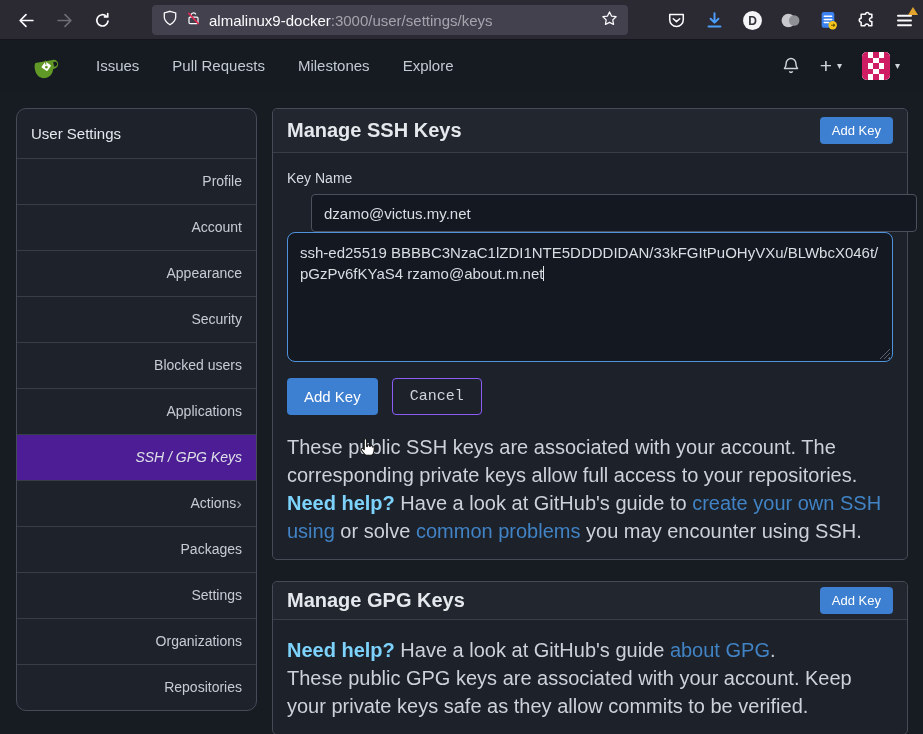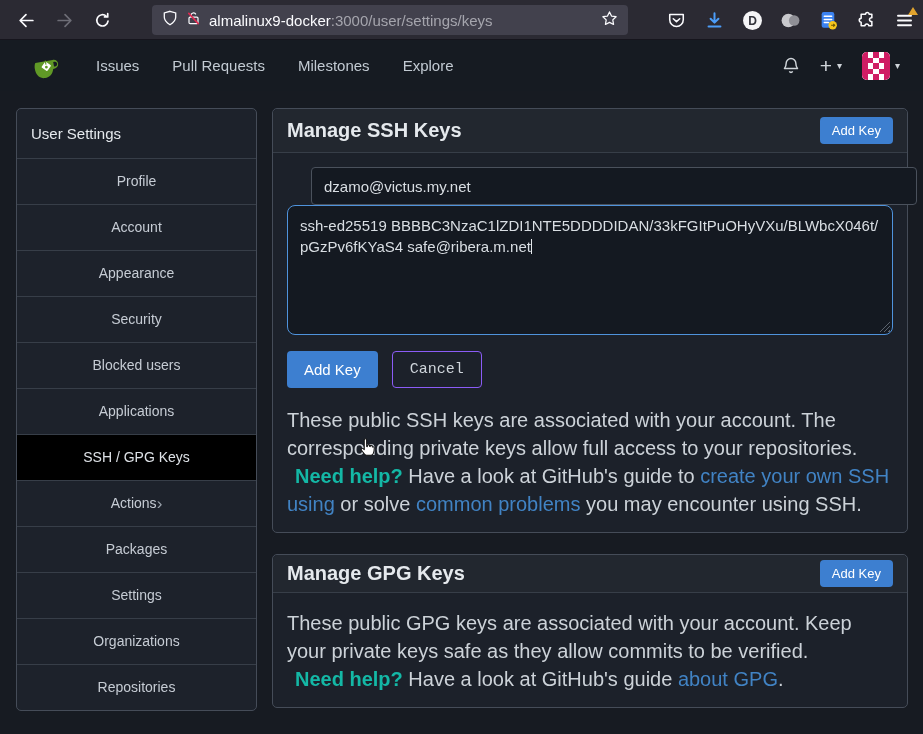--- a/index.html
+++ b/index.html
@@ -33,26 +33,26 @@
   .nav-right { margin-left:auto; display:flex; align-items:center; gap:20px; }
   .nav-ico { display:flex; align-items:center; gap:5px; color:#cfd4d9; cursor:pointer; }
   .plus-glyph { font-size:21px; color:#cfd4d9; line-height:1; }
   .caret { font-size:10px; color:#cfd4d9; }
   .avatar { width:28px; height:28px; border-radius:5px; overflow:hidden; background:#fff; }
 
   
   .page { position:absolute; top:91px; left:0; width:923px; height:643px; background:#171b22; }
 
   .sidebar { position:absolute; left:16px; top:17px; width:241px; background:#1d222b;
-    border:1px solid #454c58; border-radius:5px; overflow:hidden; }
+    border:1px solid #454c58; border-radius:10px; overflow:hidden; }
   .sidebar-header { padding:15px 14px; font-size:15px; color:#e5e9ed; line-height:19px; }
   .sb-item { padding:13px 14px; font-size:14px; line-height:19px; color:#c6ccd4;
     border-top:1px solid #373e48; cursor:pointer; display:flex;
-    justify-content:center; align-items:center; }
-  .sb-item.active { background:#000000; color:#dde1e6; }
+    justify-content:flex-end; align-items:center; }
+  .sb-item.active { background:#4c1d95; color:#dde1e6;font-style:italic; }
   .sb-chev { color:#9aa2ab; font-size:17px; line-height:1; }
 
   .main { position:absolute; left:272px; top:17px; width:636px; }
   .panel { background:#1c212a; border:1px solid #454c58; border-radius:5px; margin-bottom:21px; }
   .panel-header { display:flex; align-items:center; justify-content:space-between;
     padding:8px 14px; background:#22272f; border-bottom:1px solid #373e48;
     border-radius:5px 5px 0 0; min-height:42px; }
   .panel-header.slim { min-height:36px; padding:5px 14px; }
   .panel-title { font-size:20px; font-weight:700; color:#e5e9ed; }
   .btn-small { background:#3d7fd0; color:#fff; font-size:13px; padding:6px 12px;
@@ -71,21 +71,21 @@
     background:repeating-linear-gradient(135deg, transparent 0 2px, #5a626d 2px 3px);
     clip-path:polygon(100% 0, 100% 100%, 0 100%); }
 
   .btn-row { display:flex; gap:14px; margin-top:16px; }
   .btn-primary { background:#3d7fd0; color:#fff; font-size:15px; padding:9px 17px;
     border-radius:4px; border:none; cursor:pointer; font-family:inherit; }
   .btn-default { background:#1c212a; color:#cfd5db; border:1px solid #8b5cf6;
     font-size:15px; padding:9px 17px; border-radius:4px; cursor:pointer; font-family:Liberation Mono, monospace; }
 
   .help { margin-top:18px; font-size:20px; line-height:28px; color:#ccd2d8; }
-  .help b { color:#14b8a6;margin-left:8px; }
+  .help b { color:#7dd3fc; }
   .link { color:#4183c4; cursor:pointer; }
 
   .mouse-cursor { position:absolute; left:356px; top:436px; width:22px; height:24px;
     pointer-events:none; z-index:99; }
 </style>
 </head>
 <body>
 
 <div class="browser">
   <div class="nav-group">
@@ -274,46 +274,47 @@
   </div>
 
   <div class="main">
 
     <div class="panel">
       <div class="panel-header">
         <span class="panel-title">Manage SSH Keys</span>
         <button class="btn-small">Add Key</button>
       </div>
       <div class="panel-body">
+        <label class="field-label">Key Name</label>
         <input class="text-input" type="text" value="dzamo@victus.my.net" style="">
         <div class="content-box" role="textbox">
           <span style="display:block">ssh-ed25519 BBBBC3NzaC1lZDI1NTE5DDDDIDAN/33kFGItPuOHyVXu/BLWbcX046t/</span>
-          <span>pGzPv6fKYaS4 safe@ribera.m.net</span><span class="caret-bar"></span>
+          <span>pGzPv6fKYaS4 rzamo@about.m.net</span><span class="caret-bar"></span>
           <span class="resize-corner"></span>
         </div>
         <div class="btn-row">
           <button class="btn-primary">Add Key</button>
           <button class="btn-default">Cancel</button>
         </div>
         <div class="help">
           <div><span>These public SSH keys are associated with your account. The corresponding private keys allow full access to your repositories.</span></div>
           <div><b>Need help?</b><span> Have a look at GitHub's guide to </span><span class="link">create your own SSH using</span><span> or solve </span><span class="link">common problems</span><span> you may encounter using SSH.</span></div>
         </div>
       </div>
     </div>
 
     <div class="panel">
       <div class="panel-header slim">
         <span class="panel-title">Manage GPG Keys</span>
         <button class="btn-small">Add Key</button>
       </div>
       <div class="panel-body">
         <div class="help" style="margin-top:2px">
+          <div><b>Need help?</b><span> Have a look at GitHub's guide </span><span class="link">about GPG</span><span>.</span></div>
           <div><span>These public GPG keys are associated with your account. Keep your private keys safe as they allow commits to be verified.</span></div>
-          <div><b>Need help?</b><span> Have a look at GitHub's guide </span><span class="link">about GPG</span><span>.</span></div>
         </div>
       </div>
     </div>
 
   </div>
 </div>
 
 <svg class="mouse-cursor" viewBox="0 0 24 24">
   <path fill="#ffffff" stroke="#111111" stroke-width="1.1" stroke-linejoin="round" d="M9 3.2c0-1.6 2.6-1.6 2.6 0v7.2l.8.1v-1c0-1.3 2.3-1.3 2.4 0l.1.9.6.1v-.6c.1-1.1 2.1-1 2.2.1l.1.8h.5c1.2-.3 1.6.4 1.6 1.2 0 2.8-.5 4.4-1 5.8-.5 1.3-1.4 2-2.9 2h-4.5c-.9 0-1.7-.4-2.3-1.2l-3.2-4.2c-.9-1.2.7-2.7 1.8-1.7l1.2 1.1z"></path>
 </svg>

